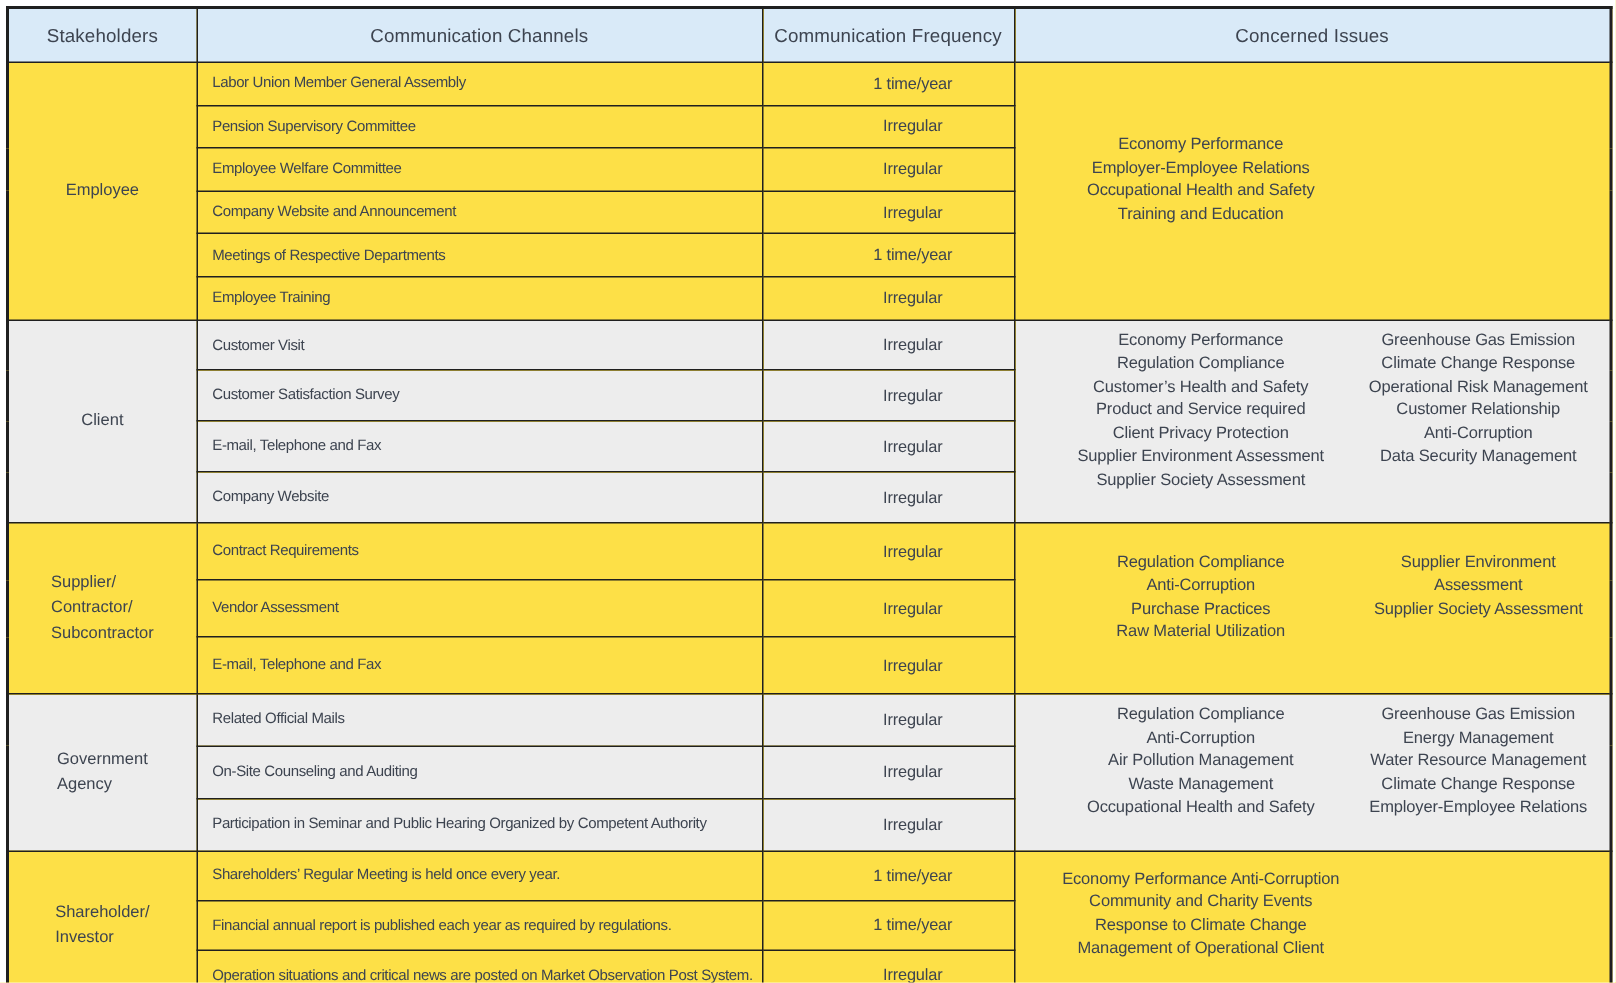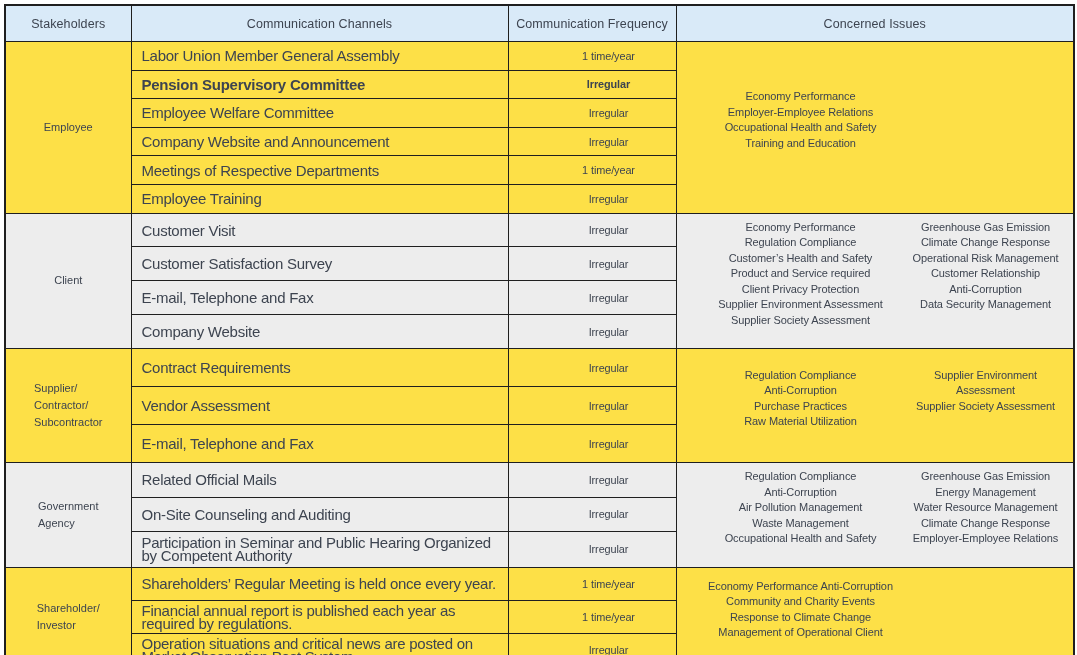--- a/index.html
+++ b/index.html
@@ -28,21 +28,21 @@
   tr.shaded td{background:var(--band-bg);margin-top:44px;}
   td.stake{
     text-align:center;vertical-align:middle;
     font-size:11px;
   }
   td.stake .stake-label{
     display:inline-block;text-align:left;white-space:pre-line;line-height:17px;
   }
   td.chan{
     text-align:left;vertical-align:middle;
-    font-size:15px;letter-spacing:-0.25px;line-height:13px;
+    font-size:10px;letter-spacing:-0.25px;line-height:13px;
     padding:3px 3px 3px 10px;
   }
   td.freq{
     text-align:center;vertical-align:middle;
     font-size:10.9px;letter-spacing:-0.1px;padding-left:34px;
   }
   td.issues{
     vertical-align:middle;text-align:center;
     padding:6px 4px 20px 18px;
   }
@@ -78,21 +78,21 @@
           <div class="issues-flex">
             <div class="icol left">
               <div>Economy Performance</div>
               <div>Employer-Employee Relations</div>
               <div>Occupational Health and Safety</div>
               <div>Training and Education</div>
             </div>
           </div>
         </td>
       </tr>
-      <tr style="height: 28.6px; font-weight: bold;">
+      <tr style="height: 28.6px;">
         <td class="chan">Pension Supervisory Committee</td>
         <td class="freq">Irregular</td>
       </tr>
       <tr style="height: 28.6px;">
         <td class="chan">Employee Welfare Committee</td>
         <td class="freq">Irregular</td>
       </tr>
       <tr style="height: 28.6px;">
         <td class="chan">Company Website and Announcement</td>
         <td class="freq">Irregular</td>

